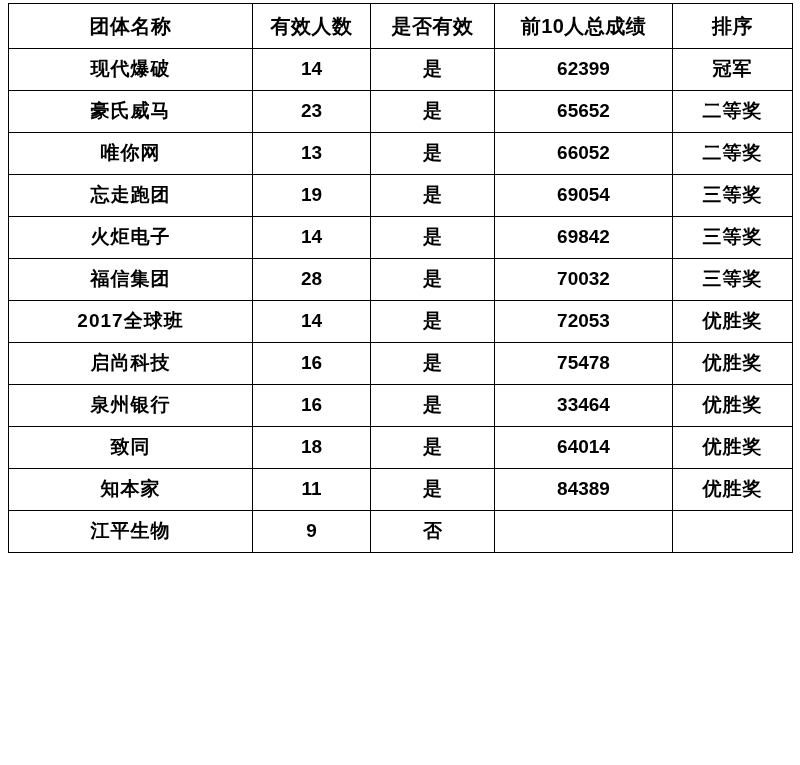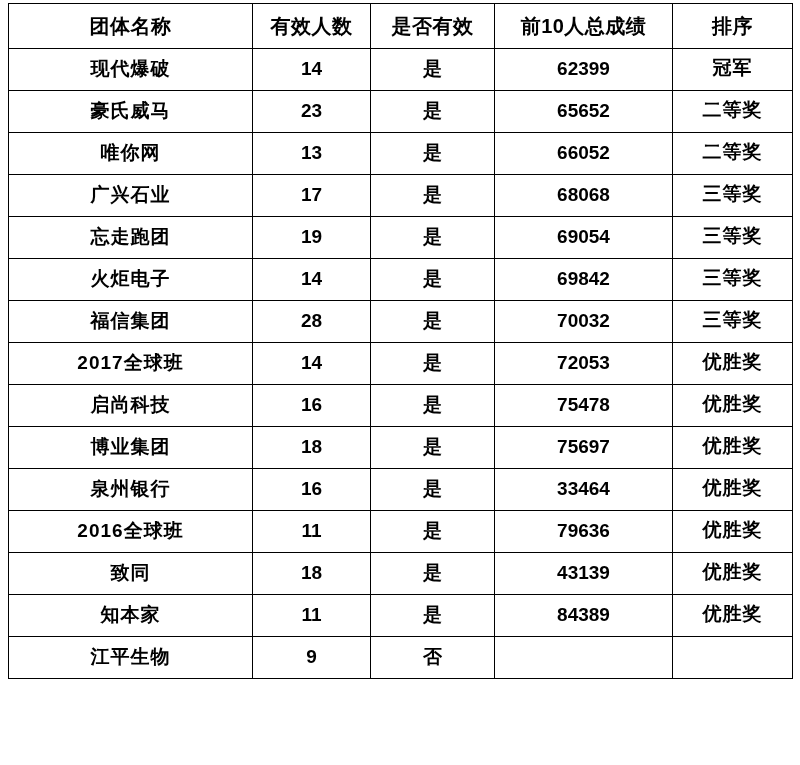--- a/index.html
+++ b/index.html
@@ -49,21 +49,20 @@
   table.grid thead th {
     height: 44px;
     font-size: 20px;
     letter-spacing: 0.5px;
   }
   table.grid td.cell-name {
     letter-spacing: 1px;
   }
   table.grid td.cell-rank {
     letter-spacing: 1px;
-    font-family: Liberation Mono, monospace;
   }
   table.grid td.empty {
     font-size: 19px;
   }
 </style>
 </head>
 <body>
 
 <div class="sheet">
   <table class="grid">
@@ -99,27 +98,20 @@
           <td class="cell-rank">二等奖</td>
         </tr>
         <tr>
           <td class="cell-name">唯你网</td>
           <td class="cell-count">13</td>
           <td class="cell-valid">是</td>
           <td class="cell-score">66052</td>
           <td class="cell-rank">二等奖</td>
         </tr>
         <tr>
-          <td class="cell-name">广兴石业</td>
-          <td class="cell-count">17</td>
-          <td class="cell-valid">是</td>
-          <td class="cell-score">68068</td>
-          <td class="cell-rank">三等奖</td>
-        </tr>
-        <tr>
           <td class="cell-name">忘走跑团</td>
           <td class="cell-count">19</td>
           <td class="cell-valid">是</td>
           <td class="cell-score">69054</td>
           <td class="cell-rank">三等奖</td>
         </tr>
         <tr>
           <td class="cell-name">火炬电子</td>
           <td class="cell-count">14</td>
           <td class="cell-valid">是</td>
@@ -141,45 +133,31 @@
           <td class="cell-rank">优胜奖</td>
         </tr>
         <tr>
           <td class="cell-name">启尚科技</td>
           <td class="cell-count">16</td>
           <td class="cell-valid">是</td>
           <td class="cell-score">75478</td>
           <td class="cell-rank">优胜奖</td>
         </tr>
         <tr>
-          <td class="cell-name">博业集团</td>
-          <td class="cell-count">18</td>
-          <td class="cell-valid">是</td>
-          <td class="cell-score">75697</td>
-          <td class="cell-rank">优胜奖</td>
-        </tr>
-        <tr>
           <td class="cell-name">泉州银行</td>
           <td class="cell-count">16</td>
           <td class="cell-valid">是</td>
           <td class="cell-score">33464</td>
           <td class="cell-rank">优胜奖</td>
         </tr>
         <tr>
-          <td class="cell-name">2016全球班</td>
-          <td class="cell-count">11</td>
-          <td class="cell-valid">是</td>
-          <td class="cell-score">79636</td>
-          <td class="cell-rank">优胜奖</td>
-        </tr>
-        <tr>
           <td class="cell-name">致同</td>
           <td class="cell-count">18</td>
           <td class="cell-valid">是</td>
-          <td class="cell-score">43139</td>
+          <td class="cell-score">64014</td>
           <td class="cell-rank">优胜奖</td>
         </tr>
         <tr>
           <td class="cell-name">知本家</td>
           <td class="cell-count">11</td>
           <td class="cell-valid">是</td>
           <td class="cell-score">84389</td>
           <td class="cell-rank">优胜奖</td>
         </tr>
         <tr>

